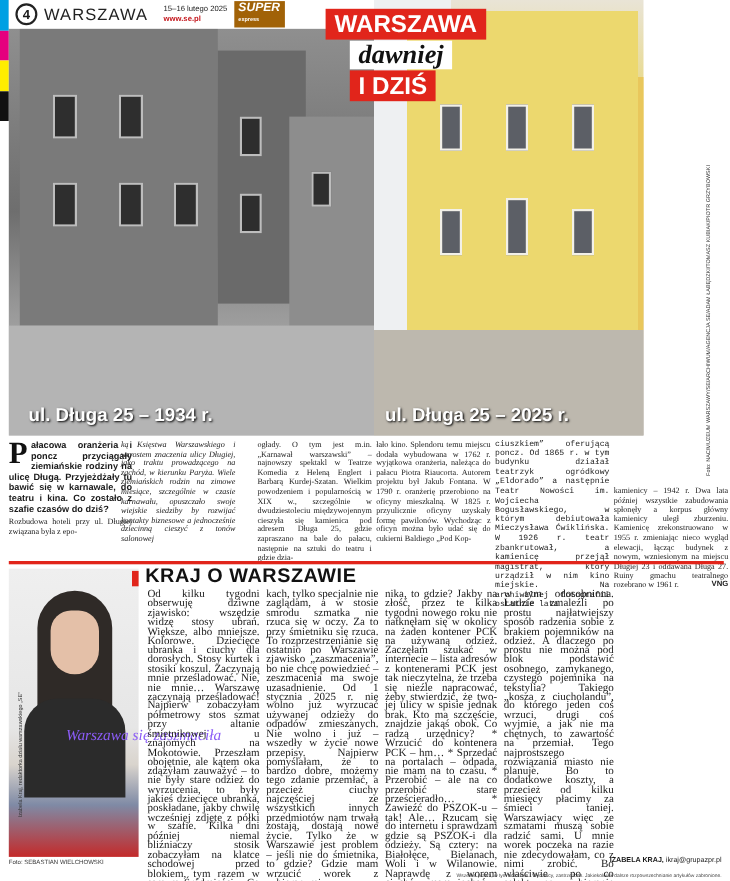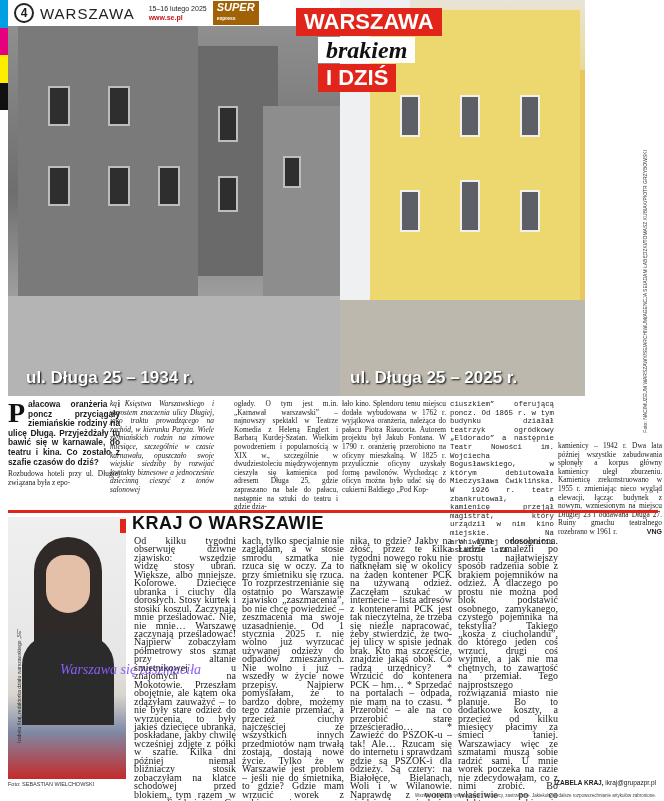--- a/index.html
+++ b/index.html
@@ -107,21 +107,21 @@
   <div class="win-y" style="left:180px;top:95px;width:20px;height:42px;"></div>
   <div class="win-y" style="left:60px;top:190px;width:20px;height:42px;"></div>
   <div class="win-y" style="left:120px;top:180px;width:20px;height:52px;"></div>
   <div class="win-y" style="left:180px;top:190px;width:20px;height:42px;"></div>
   <div class="bldg" style="left:0;top:300px;width:296px;height:96px;background:#bdb8ae;"></div>
   <div class="caption-band" style="left:10px;">ul. Długa 25 – 2025 r.</div>
 </div>
 
 <div class="title-box">
   <div class="title-red">WARSZAWA</div>
-  <div class="title-white">brakiem</div>
+  <div class="title-white">dawniej</div>
   <div class="title-red2">I DZIŚ</div>
 </div>
 
 <div class="photo-credit">Foto: NAC/MUZEUM WARSZAWY/SE/ARCHIWUM/AGENCJA SE/ADAM ŁABĘDZKI/TOMASZ KUBIAK/PIOTR GRZYBOWSKI</div>
 
 <div class="article">
   <div class="art-col lead-col" style="left:0;">
     <span class="dropcap">P</span>
     <span class="lead">ałacowa oranżeria i poncz przyciągały ziemiańskie rodziny na ulicę Długą. Przyjeżdżały tu bawić się w karnawale, do teatru i kina. Co zostało z szafie czasów do dziś?</span>
     <div style="margin-top:3px;">Rozbudowa hoteli przy ul. Długiej związana była z epo-</div>

